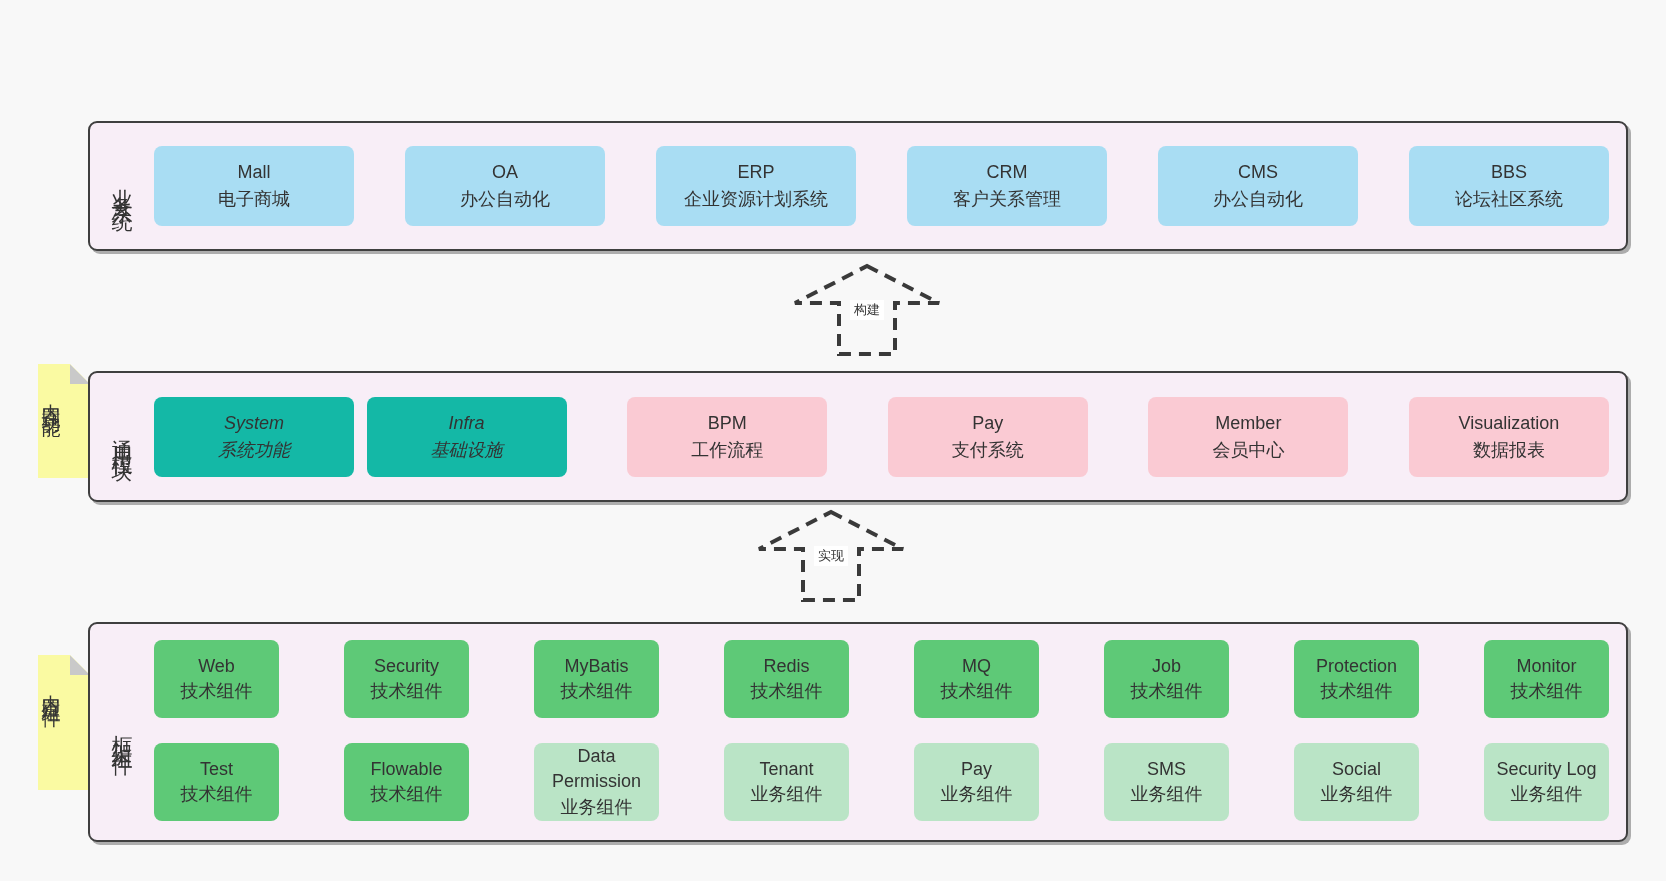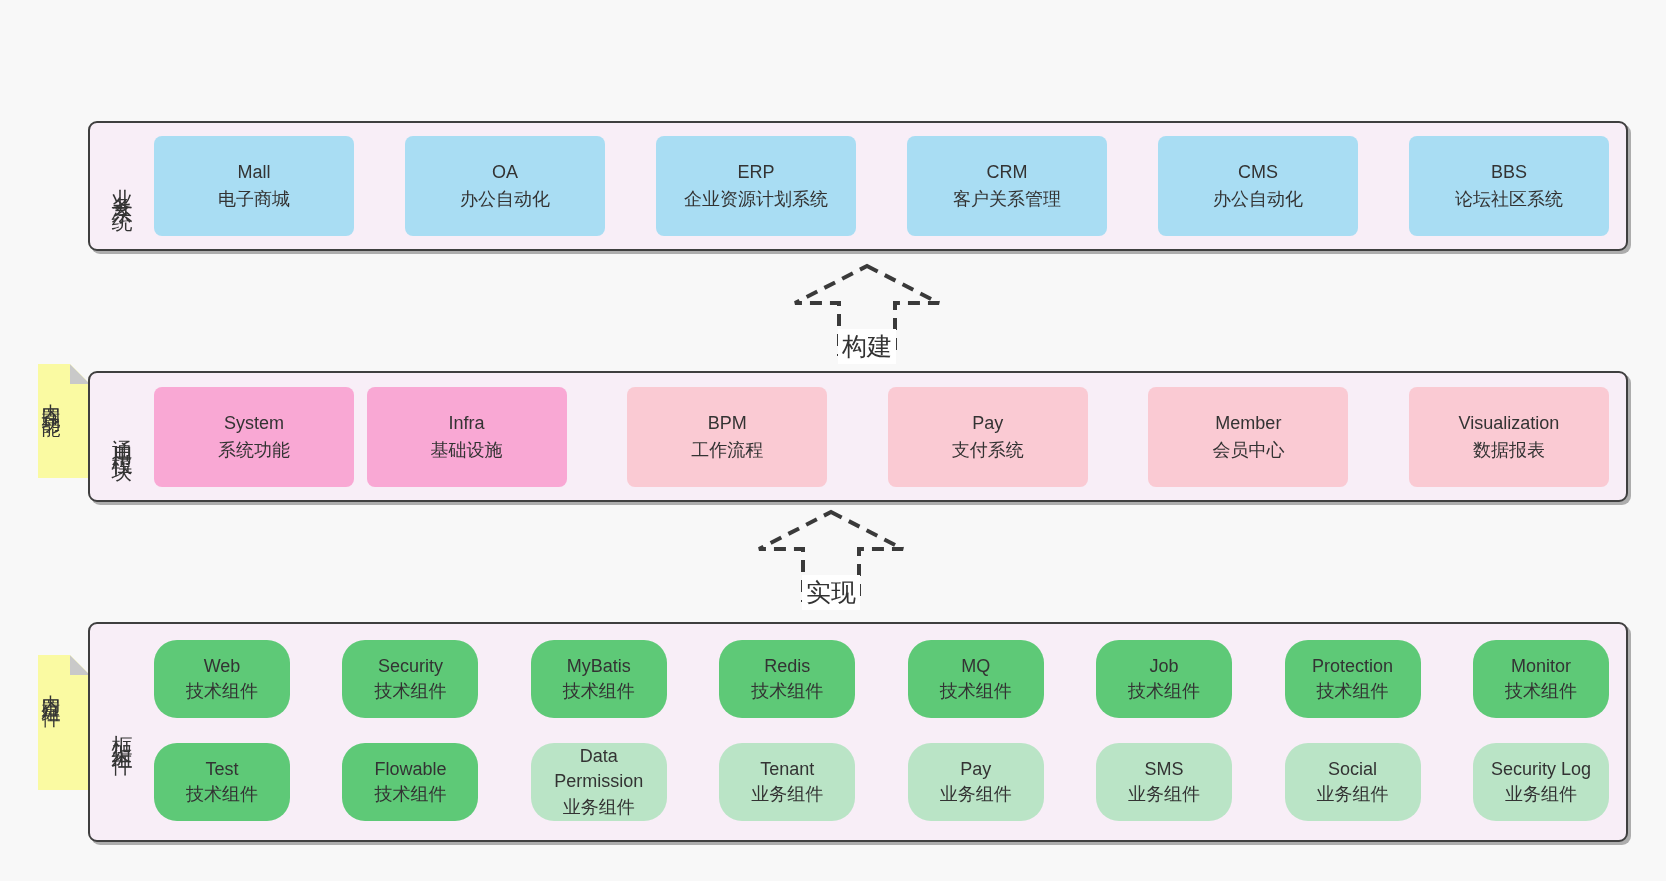--- a/index.html
+++ b/index.html
@@ -22,28 +22,28 @@
     width:64px; display:flex; align-items:center; justify-content:center;
     writing-mode:vertical-lr; text-orientation:upright;
     font-size:21px; letter-spacing:7px; color:#333; white-space:nowrap;
   }
   .cards { flex:1; display:flex; align-items:center; justify-content:space-between; padding-right:17px; }
   .cards-col { flex:1; display:flex; flex-direction:column; justify-content:space-between; padding:16px 17px 19px 0; }
   .cards-col .cards { padding-right:0; flex:0 0 auto; }
 
   
   .card {
-    height:100px; border-radius:8px; display:flex; flex-direction:column;
+    height:80px; border-radius:8px; display:flex; flex-direction:column;
     align-items:center; justify-content:center; text-align:center;
     line-height:1.5; font-size:18px; color:#333; padding:0 12px;
   }
   .band1 .card, .band2 .card { width:200px; }
-  .band3 .card { width:136px; height:78px; line-height:1.4;border-radius:23px; }
+  .band3 .card { width:125px; height:78px; line-height:1.4; }
   .c-blue  { background:#a9ddf3; }
-  .c-red   { background:#f9a8d4; }
+  .c-red   { background:#14b8a6;font-style:italic; }
   .c-pink  { background:#facad3;margin-left:48px; }
   .c-gdark { background:#5ec977; }
   .c-glite { background:#bae4c6; }
 
   
   .sticky {
     position:absolute; left:38px; width:52px; background:#fafaa2; z-index:1;
     clip-path:polygon(0 0, calc(100% - 20px) 0, 100% 20px, 100% 100%, 0 100%);
   }
   .sticky1 { top:364px; height:114px; }
@@ -59,21 +59,21 @@
     left:50%; transform:translateX(-50%);
   }
 
   
   .uparrow { position:absolute; width:150px; height:95px; z-index:1; }
   .uparrow1 { left:792px; top:262px; }
   .uparrow2 { left:756px; top:508px; }
   .uparrow svg { position:absolute; inset:0; }
   .uparrow .alabel {
     position:absolute; top:38px; left:50%; transform:translateX(-50%);
-    background:#ffffff; padding:1px 4px; font-size:25px; color:#333; white-space:nowrap;margin-top:29px;
+    background:#ffffff; padding:1px 4px; font-size:13px; color:#333; white-space:nowrap;
   }
 </style>
 </head>
 <body>
 
 <div class="canvas">
 
   <div class="sticky sticky1">
     <span class="fold"></span>
     <span class="stext">内置功能</span>

